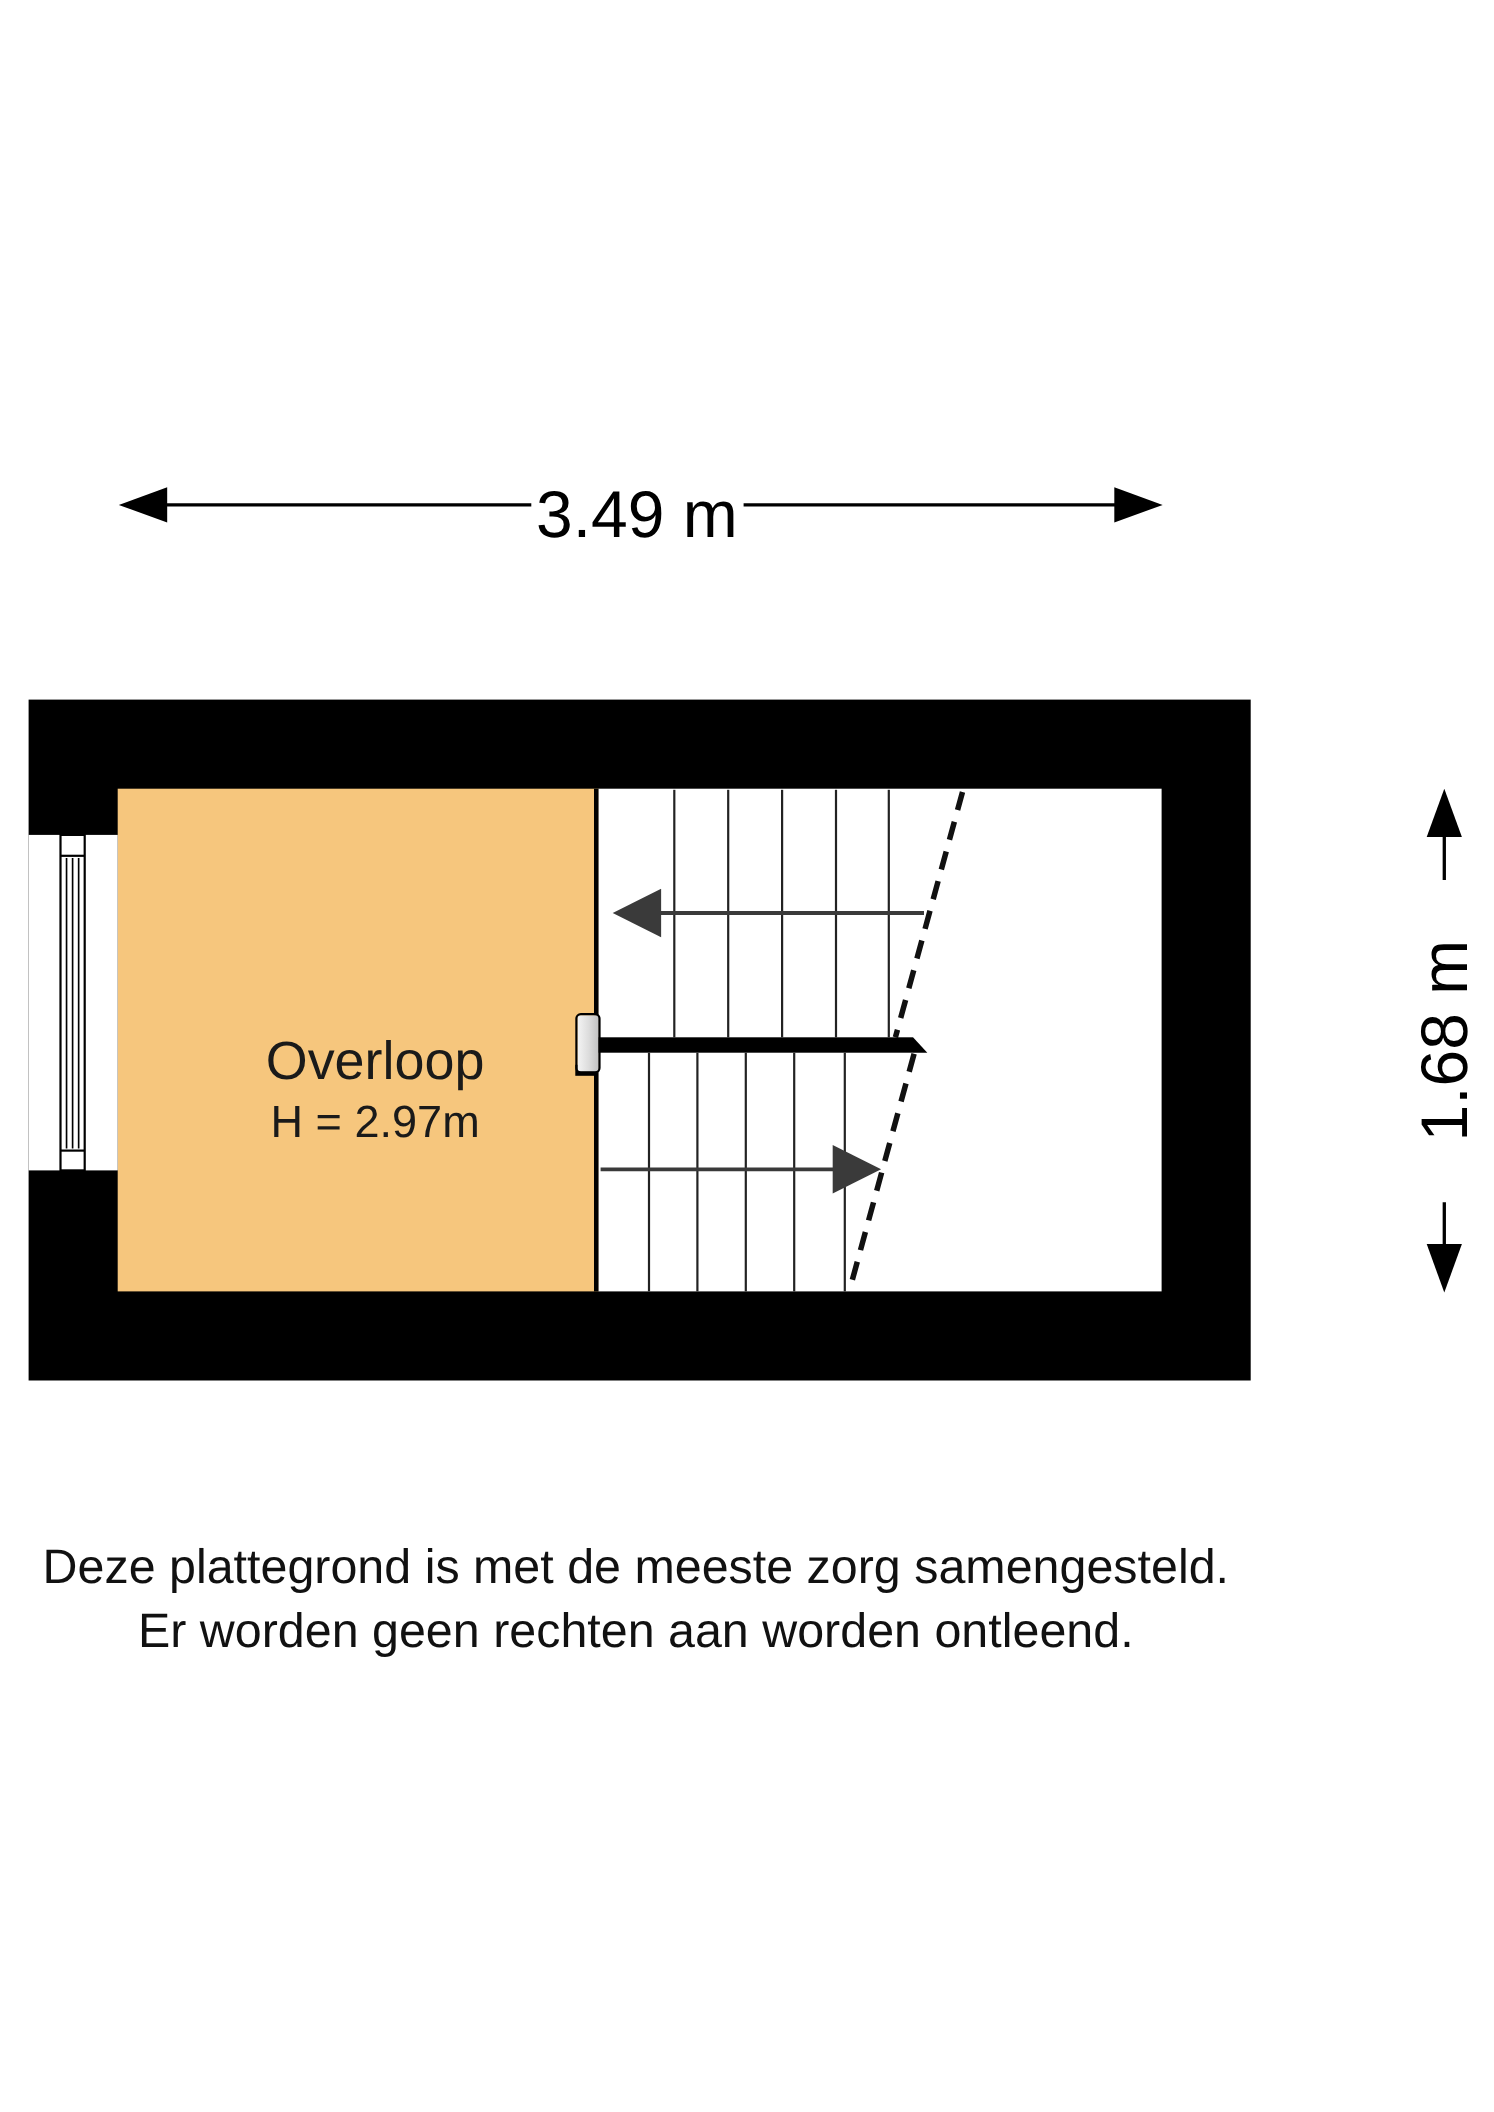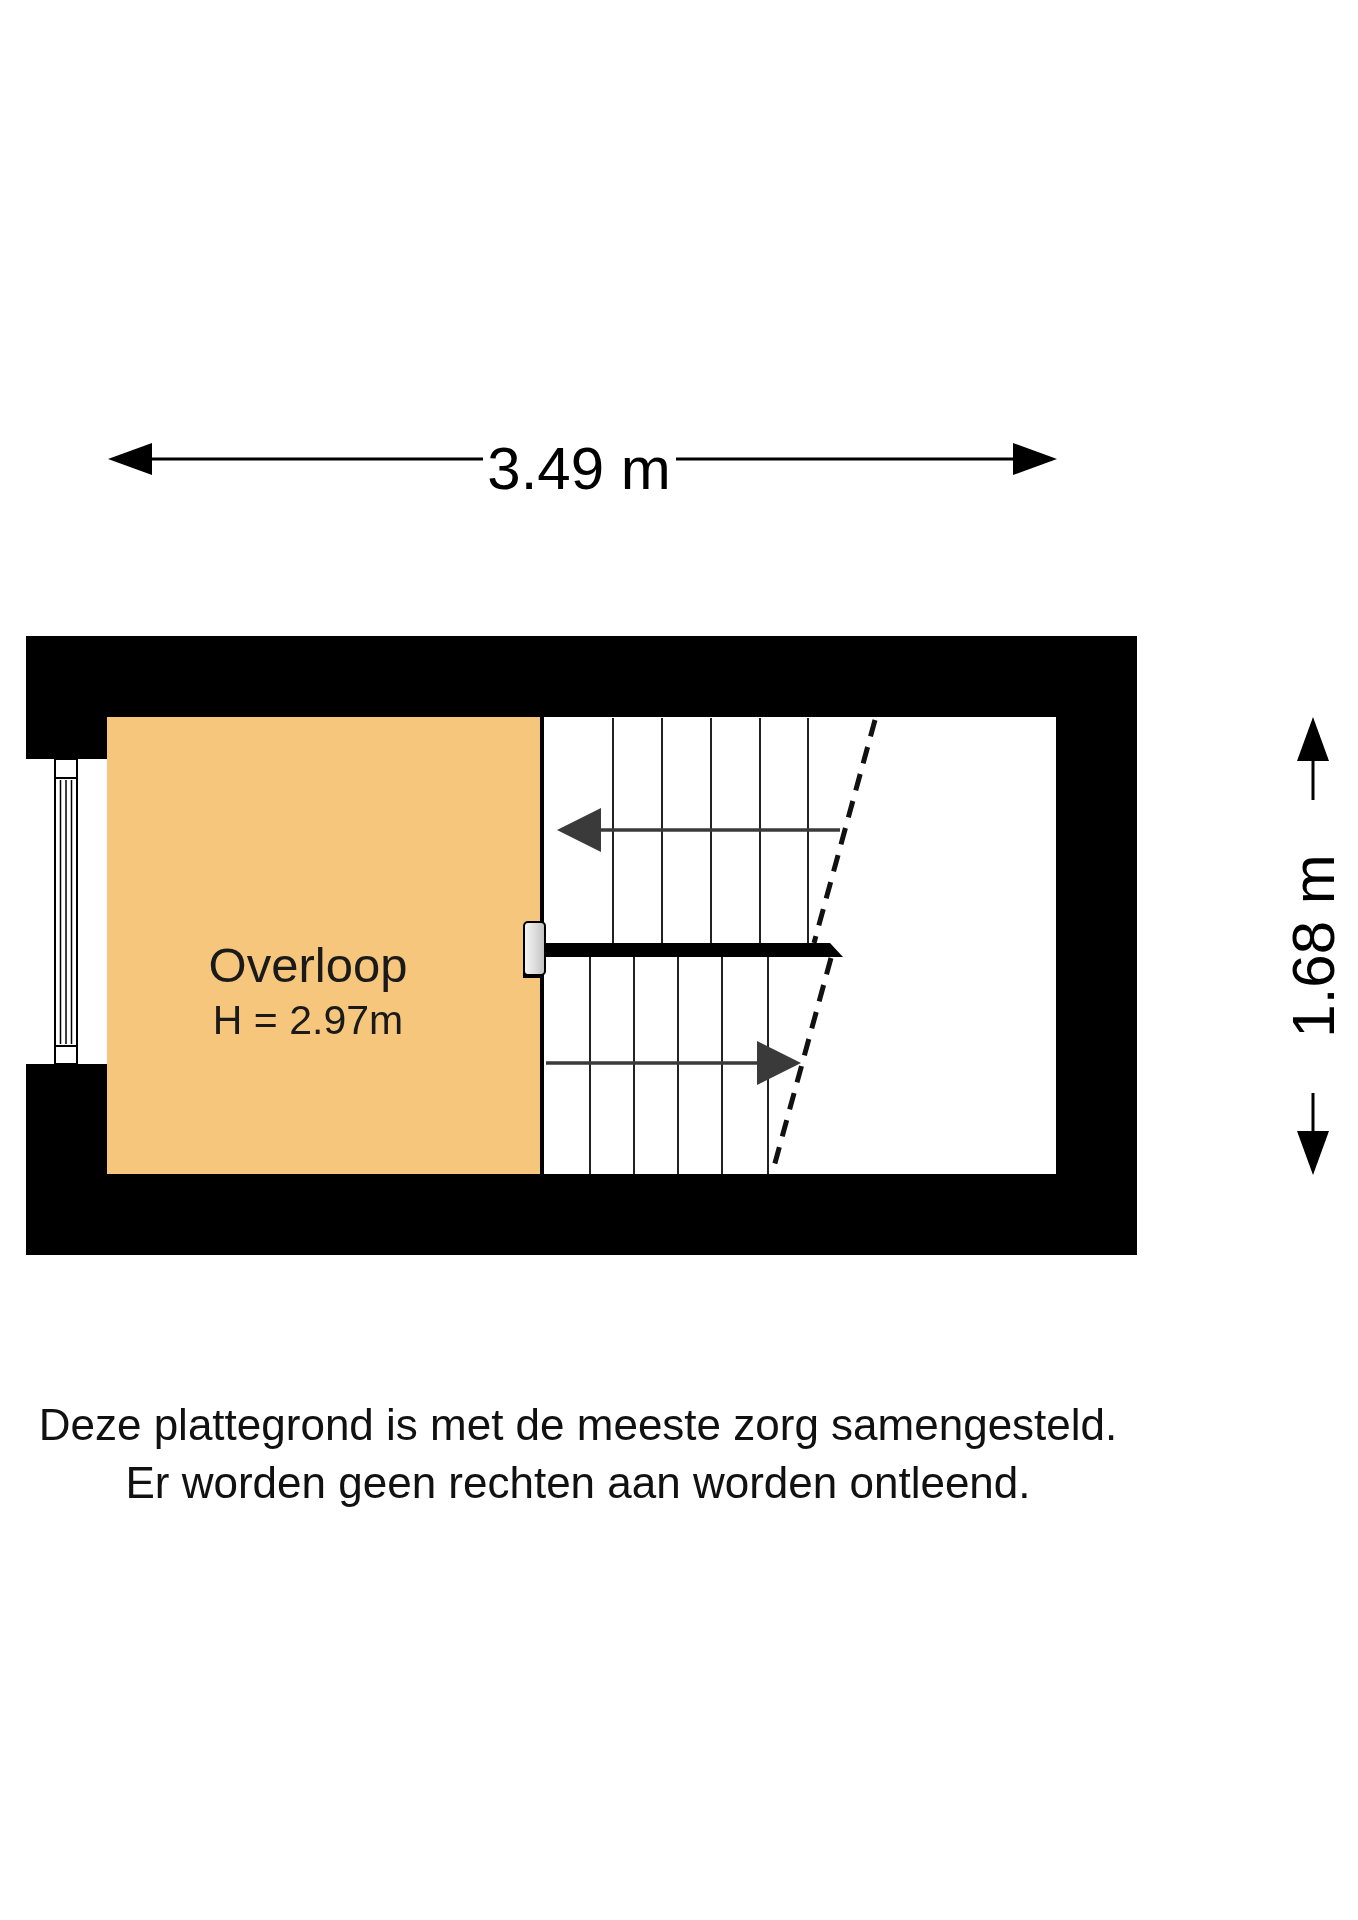--- a/index.html
+++ b/index.html
@@ -25,21 +25,21 @@
   
   .dim-label-h{
     left:579px;top:468px;transform:translate(-50%,-50%);
     font-size:60px;color:#000;white-space:nowrap;
   }
   .dim-label-v{
     left:1313px;top:946px;transform:translate(-50%,-50%) rotate(-90deg);
     font-size:60px;color:#000;white-space:nowrap;
   }
   .room-label{
-    left:308px;top:938px;transform:translateX(-50%);
+    left:341px;top:938px;transform:translateX(-50%);
     text-align:center;color:#1a1a1a;
   }
   .room-label .room-name{font-size:49px;line-height:54px;}
   .room-label .room-height{font-size:41px;line-height:48px;margin-top:4px;}
   .disclaimer{
     left:578px;top:1396px;transform:translateX(-50%);
     text-align:center;color:#111;font-size:44px;line-height:58px;
   }
   .disclaimer div{white-space:nowrap;}
 </style>

